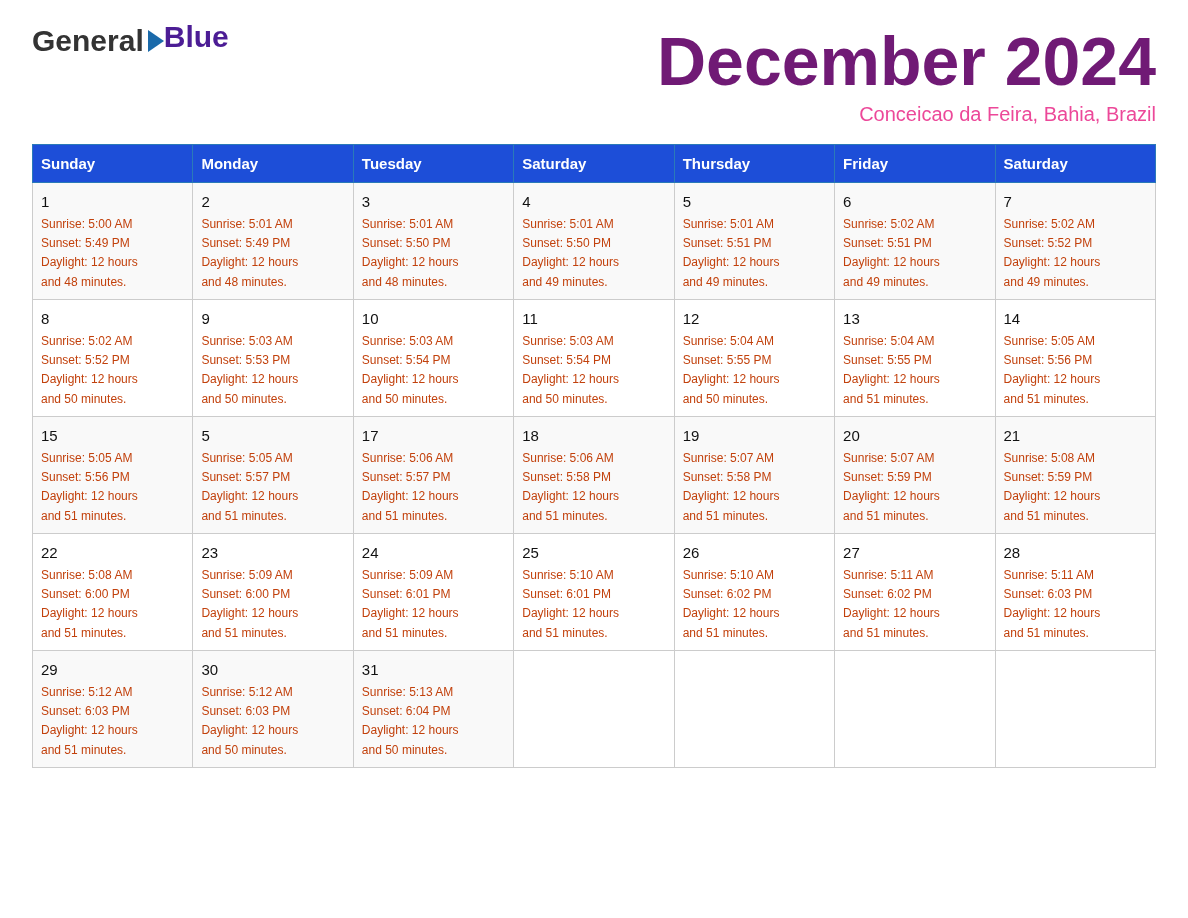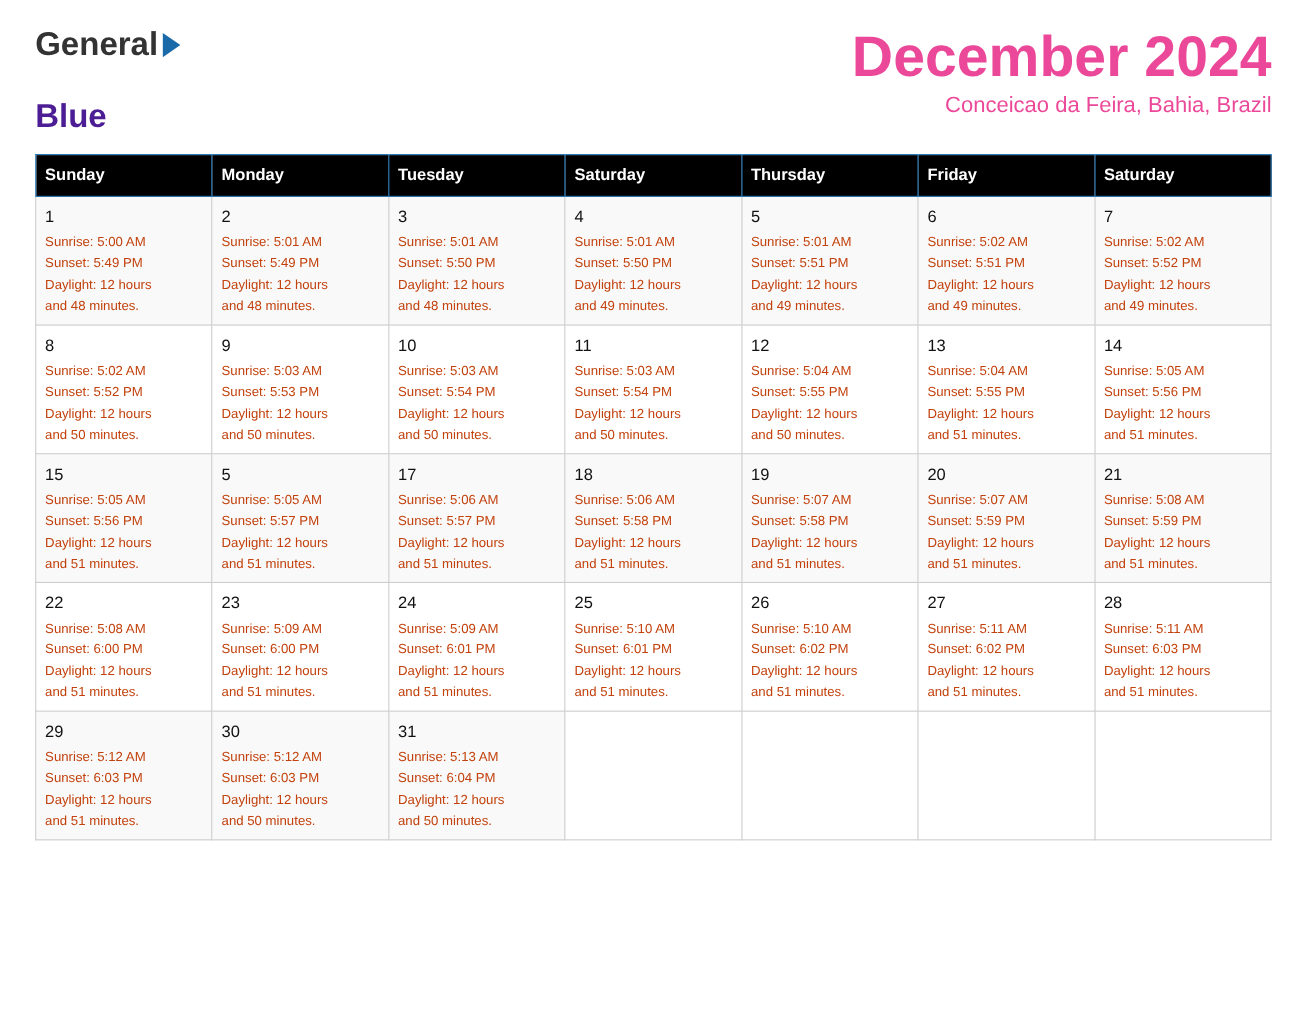--- a/index.html
+++ b/index.html
@@ -14,38 +14,38 @@
     .header-area {
       display: flex;
       justify-content: space-between;
       align-items: flex-start;
       margin-bottom: 18px;
     }
     .title-area {
       text-align: right;
     }
     .month-title {
-      font-size: 52px;
-      font-weight: bold;
-      color: #ec4899;
+      font-size: 68px;
+      font-weight: bold;
+      color: #701a75;
       line-height: 1.1;
       margin-left: 48px;
     }
     .subtitle {
       font-size: 20px;
       color: #ec4899;
       margin-top: 4px;
     }
     table {
       width: 100%;
       border-collapse: collapse;
       table-layout: fixed;
     }
     thead tr th {
-      background: #000000;
+      background: #1d4ed8;
       color: #fff;
       font-size: 15px;
       font-weight: bold;
       padding: 10px 8px;
       text-align: left;
       border: 1px solid #2a7ab8;
     }
     tbody tr td {
       vertical-align: top;
       border: 1px solid #ccc;
@@ -64,23 +64,22 @@
     tbody tr td .day-info {
       font-size: 12px;
       color: #c2410c;
       line-height: 1.6;
     }
     tbody tr:nth-child(odd) td { background: #f9f9f9; }
     tbody tr:nth-child(even) td { background: #fff; }
     .empty { background: #fff !important; }
     .logo-wrapper {
       display: flex;
-      flex-direction: column;
+      flex-direction: row;
       line-height: 1.1;
-      gap: 36px;
     }
     .logo-row1 {
       font-size: 30px;
       font-weight: bold;
       color: #333;
       display: flex;
       align-items: center;
     }
     .logo-row2 {
       font-size: 30px;

